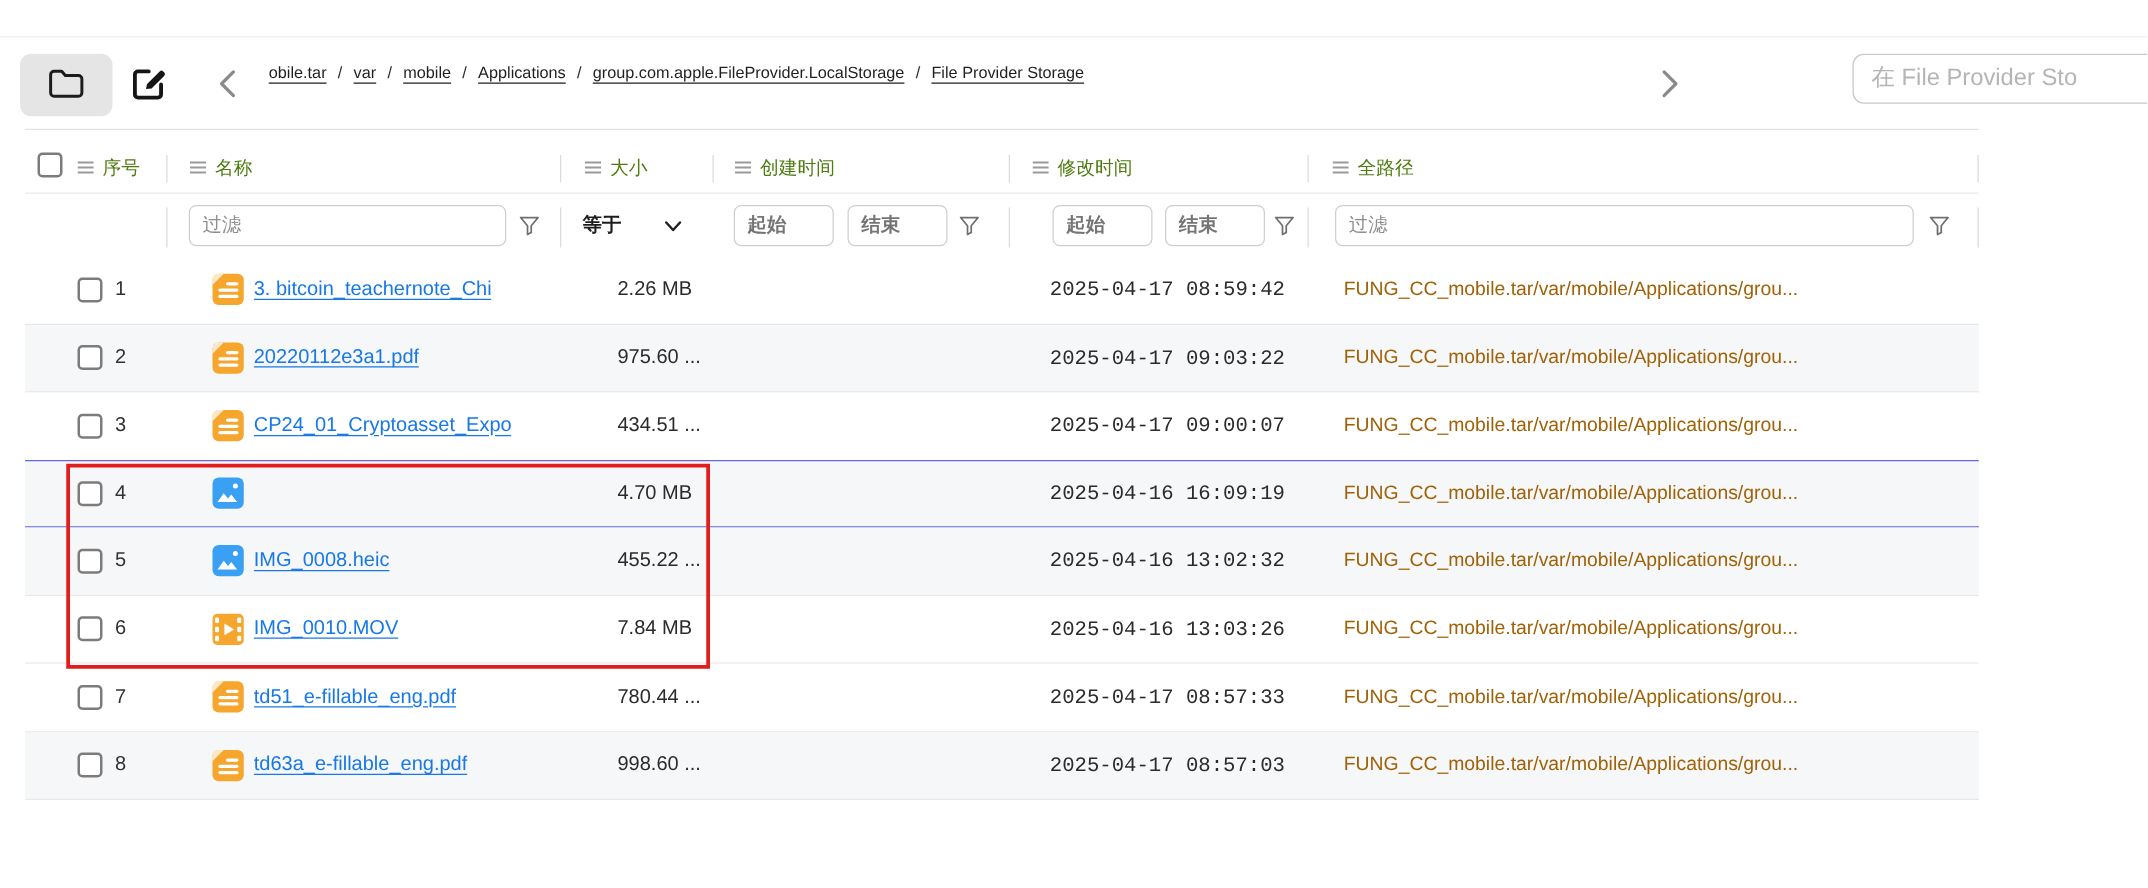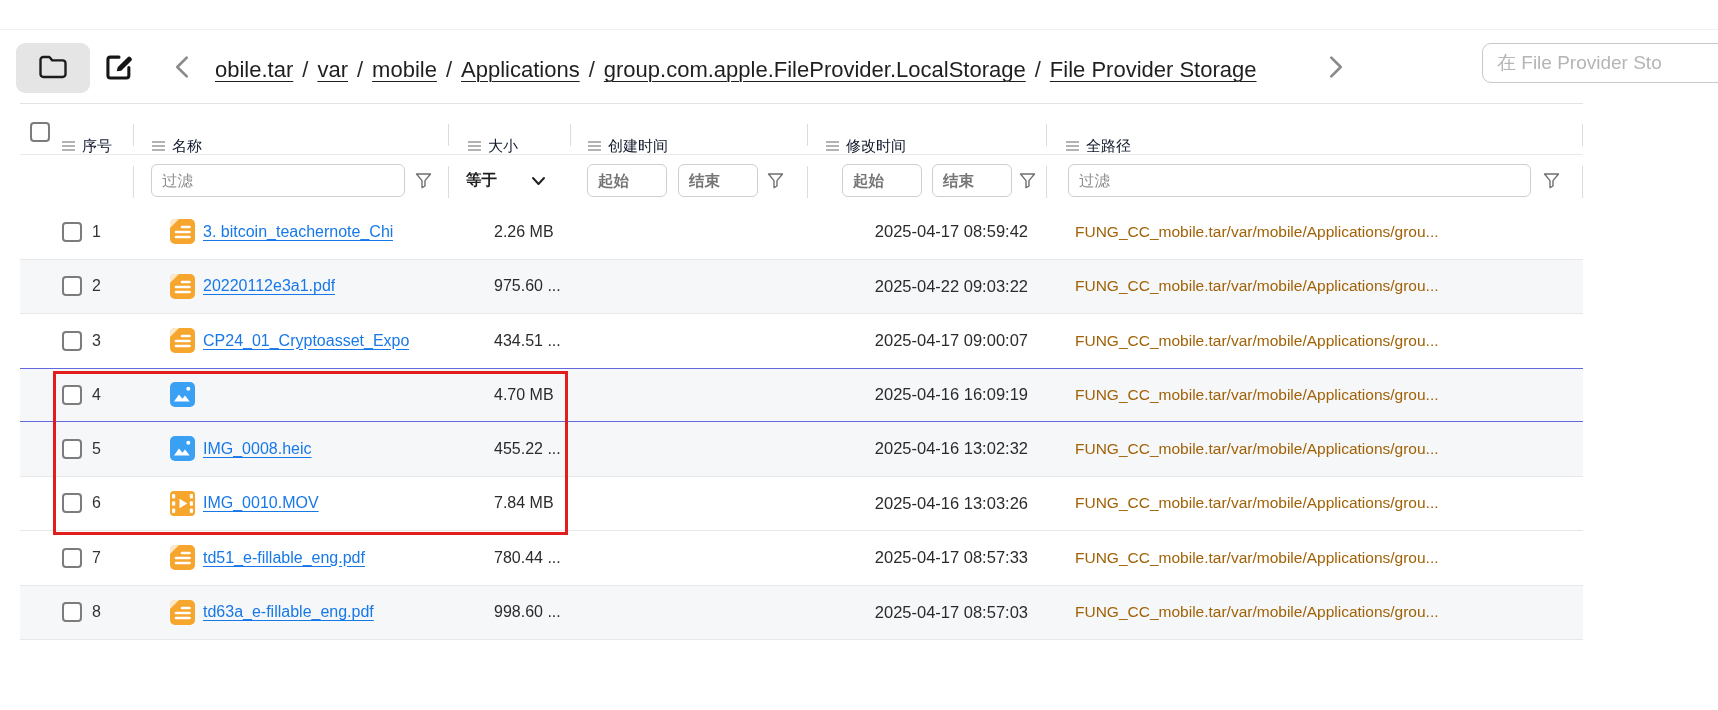--- a/index.html
+++ b/index.html
@@ -12,35 +12,35 @@
   .screen{position:relative;width:1718px;height:710px;background:#fff;overflow:hidden;}
 
   
   .hairline-top{position:absolute;left:0;top:29px;width:1718px;height:1px;background:#f0f0f0;}
   .tool-btn{position:absolute;display:flex;align-items:center;justify-content:center;cursor:pointer;background:transparent;border:none;}
   .folder-btn{left:16px;top:43px;width:74px;height:50px;background:#e5e5e5;border-radius:9px;}
   .edit-btn{left:98px;top:48px;width:42px;height:40px;}
   .back-btn{left:168px;top:52px;width:28px;height:32px;}
   .fwd-btn{left:1322px;top:52px;width:28px;height:32px;}
 
-  .breadcrumb{position:absolute;left:215px;top:45px;height:50px;display:flex;align-items:center;white-space:nowrap;font-size:22px;color:#1f1f1f;}
+  .breadcrumb{position:absolute;left:215px;top:32px;height:50px;display:flex;align-items:center;white-space:nowrap;font-size:13px;color:#1f1f1f;}
   .breadcrumb .crumb{color:#1f1f1f;text-decoration:underline;text-underline-offset:4px;text-decoration-thickness:1px;cursor:pointer;}
   .breadcrumb .sep{margin:0 9px;color:#2a2a2a;}
   .breadcrumb .sep::before{content:"";}
 
   .search-box{position:absolute;left:1482px;top:43px;width:290px;height:40px;border:1px solid #c9c9c9;border-radius:9px;background:#fff;display:flex;align-items:center;}
   .search-box input{border:none;outline:none;width:100%;height:100%;background:transparent;font-size:19px;padding:0 14px;font-family:inherit;color:#333;}
   .search-box input::placeholder{color:#b5b5b5;}
 
   
   .line{position:absolute;background:#e3e3e3;}
   .tbl-top{left:20px;top:103px;width:1563px;height:1px;}
   .head-bottom{left:20px;top:154px;width:1563px;height:1px;background:#e9e9e9;}
 
-  .col-head{position:absolute;top:135px;height:22px;display:flex;align-items:center;gap:7px;font-size:15px;color:#0f172a;white-space:nowrap;}
+  .col-head{position:absolute;top:123px;height:22px;display:flex;align-items:center;gap:7px;font-size:15px;color:#4d7c0f;white-space:nowrap;}
   .vdiv-h{position:absolute;top:124px;width:1px;height:22px;background:#dcdcdc;}
   .vdiv-f{position:absolute;top:166px;width:1px;height:32px;background:#dcdcdc;}
 
   .checkbox{display:inline-block;width:20px;height:20px;border:2px solid #7c7c7c;border-radius:4px;background:#fff;cursor:pointer;}
   .head-check{position:absolute;left:30px;top:122px;}
 
   .f-input{position:absolute;top:164px;height:33px;border:1px solid #cfcfcf;border-radius:6px;background:#fff;font-family:inherit;font-size:15.5px;padding:0 10px;color:#333;outline:none;}
   .f-input::placeholder{color:#8f8f8f;}
   .f-input.range::placeholder{color:#757575;font-weight:bold;}
   .funnel{position:absolute;top:168px;width:24px;height:26px;display:flex;align-items:center;justify-content:center;cursor:pointer;background:none;border:none;}
@@ -52,21 +52,21 @@
   .trow{position:relative;height:54.5px;border-bottom:1px solid #e8e8e8;background:#fff;}
   .trow.zebra{background:#f6f7f9;}
   .trow.selected{border-top:1px solid var(--sel-border);border-bottom:1px solid var(--sel-border);margin-top:-1px;}
   .cell{position:absolute;top:0;height:100%;display:flex;align-items:center;font-size:16px;color:#2b2b2b;white-space:nowrap;}
   .c-check{left:42px;}
   .c-num{left:72px;color:#333;}
   .c-icon{left:149px;}
   .c-name{left:183px;max-width:248px;overflow:hidden;}
   .c-name a{color:var(--link);text-decoration:underline;text-underline-offset:3px;cursor:pointer;}
   .c-size{left:474px;}
-  .c-mod{left:787px;width:221px;justify-content:flex-end;font-size:16.5px;}
+  .c-mod{left:787px;width:221px;justify-content:flex-end;font-size:16.5px;font-family:Liberation Mono, monospace;}
   .c-path{left:1055px;font-size:15.5px;color:#a16207;}
   .ficon{width:27px;height:27px;display:inline-flex;}
   .ficon svg{display:none;}
   .trow[data-icon="doc"] svg.i-doc{display:block;}
   .trow[data-icon="image"] svg.i-image{display:block;}
   .trow[data-icon="video"] svg.i-video{display:block;}
 
   .red-rect{position:absolute;left:53px;top:371px;width:515px;height:164px;border:3px solid var(--highlight);z-index:5;pointer-events:none;}
 </style>
 </head>
@@ -286,21 +286,21 @@
                 <line x1="7" y1="19" x2="20.5" y2="19"></line>
               </g>
             </svg>
 
     </span>
         </div>
     <div class="cell c-name">
           <a>20220112e3a1.pdf</a>
         </div>
     <div class="cell c-size">975.60 ...</div>
-    <div class="cell c-mod">2025-04-22 09:03:22</div>
+    <div class="cell c-mod">2025-04-17 09:03:22</div>
     <div class="cell c-path">FUNG_CC_mobile.tar/var/mobile/Applications/grou...</div>
   </div>
       <div class="trow" data-icon="doc">
     <div class="cell c-check">
           <span class="checkbox"></span>
         </div>
     <div class="cell c-num">3</div>
     <div class="cell c-icon">
           <span class="ficon">
       <svg class="i-doc" width="27" height="27" viewBox="0 0 27 27">

